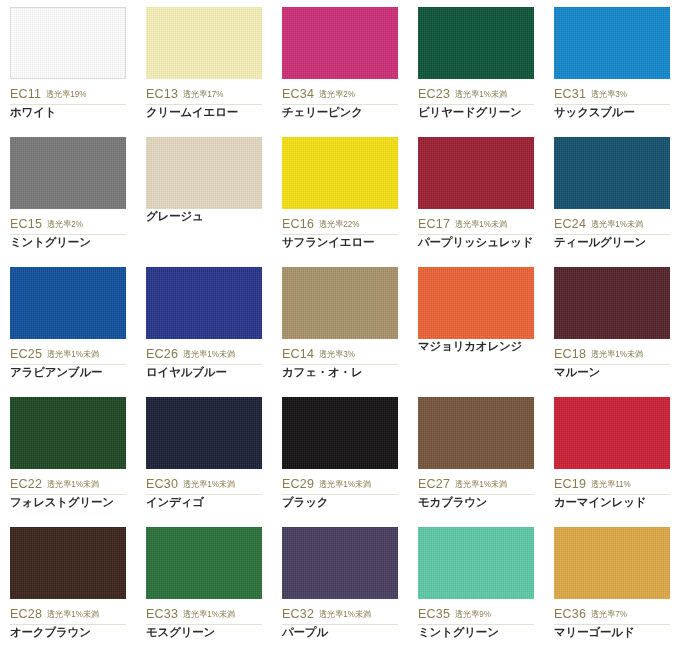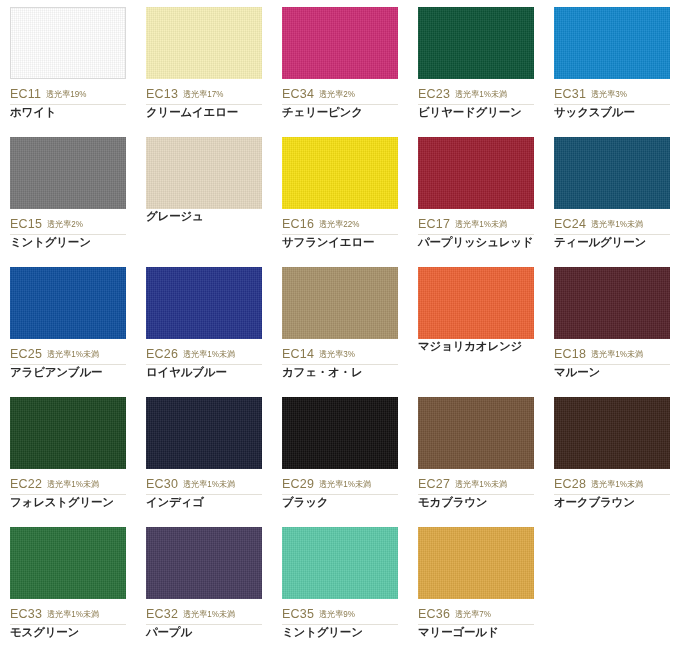--- a/index.html
+++ b/index.html
@@ -258,20 +258,30 @@
       <div class="swatch-chip" style="background-color: rgb(116, 84, 58);">
         <div class="weave"></div>
       </div>
       <div class="swatch-meta">
         <span class="swatch-code">EC27</span>
         <span class="swatch-trans">透光率1%未満</span>
       </div>
       <div class="swatch-name">モカブラウン</div>
     </div>
     <div class="swatch-cell">
+      <div class="swatch-chip" style="background-color: rgb(204, 31, 51);">
+        <div class="weave"></div>
+      </div>
+      <div class="swatch-meta">
+        <span class="swatch-code">EC19</span>
+        <span class="swatch-trans">透光率11%</span>
+      </div>
+      <div class="swatch-name">カーマインレッド</div>
+    </div>
+    <div class="swatch-cell">
       <div class="swatch-chip" style="background-color: rgb(59, 36, 27);">
         <div class="weave"></div>
       </div>
       <div class="swatch-meta">
         <span class="swatch-code">EC28</span>
         <span class="swatch-trans">透光率1%未満</span>
       </div>
       <div class="swatch-name">オークブラウン</div>
     </div>
     <div class="swatch-cell">

